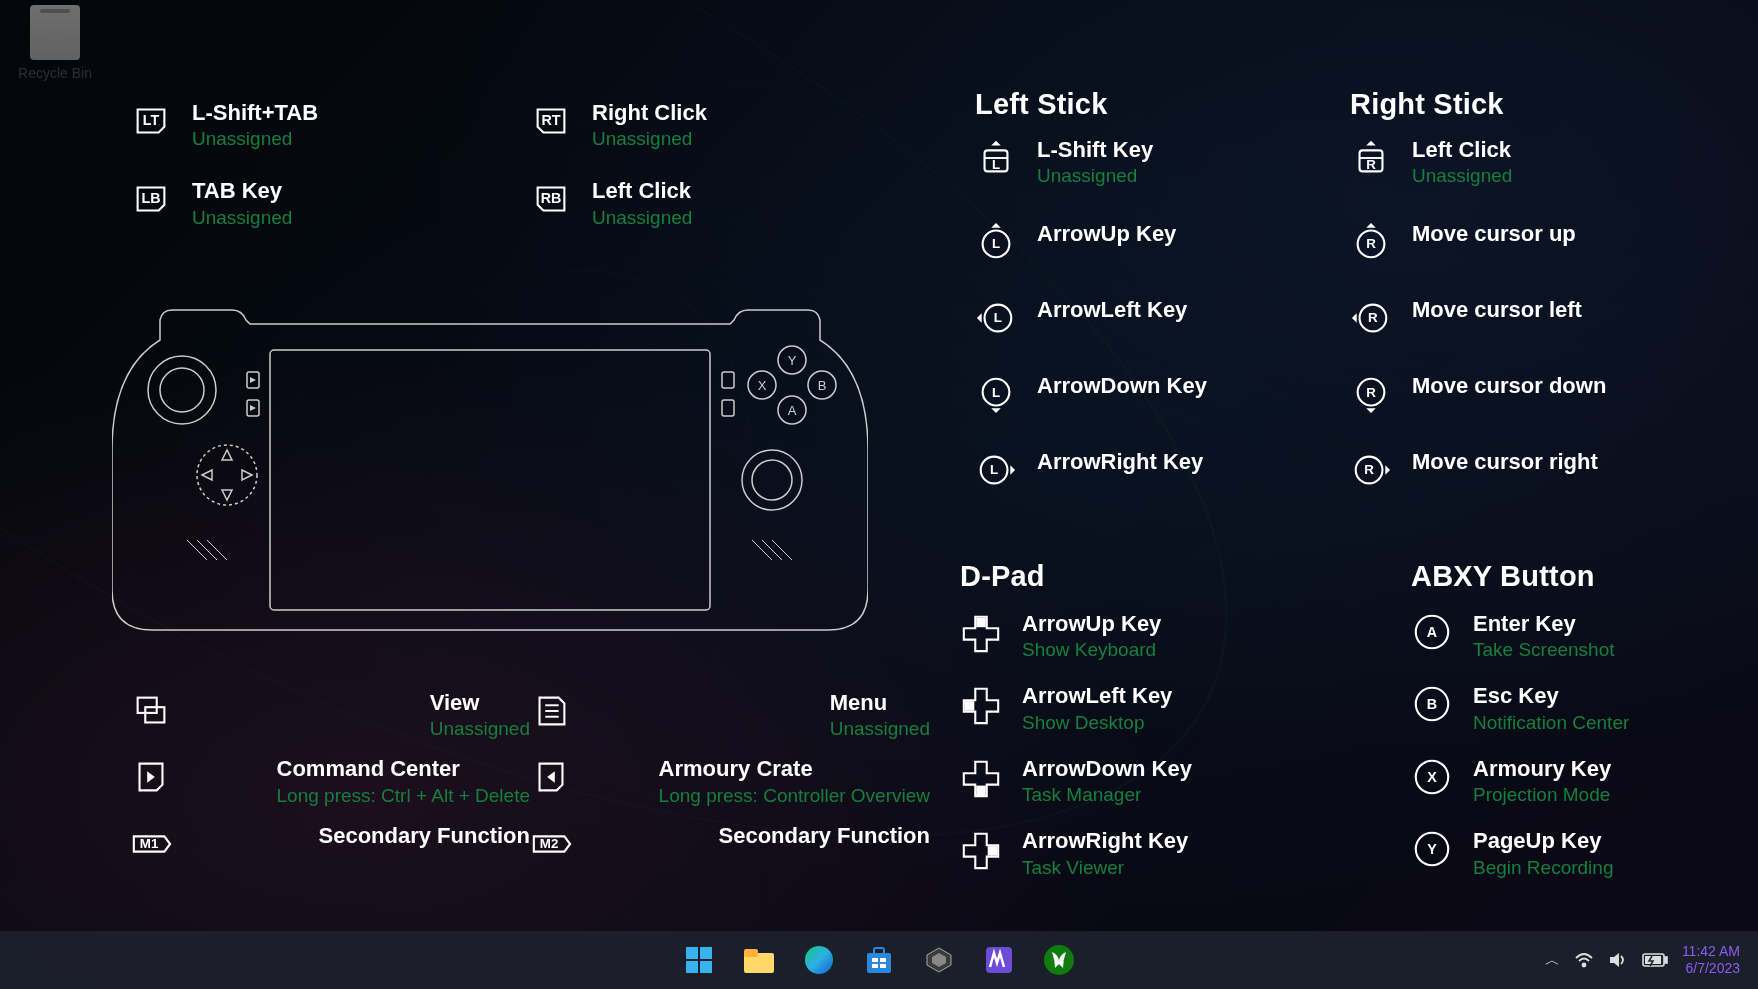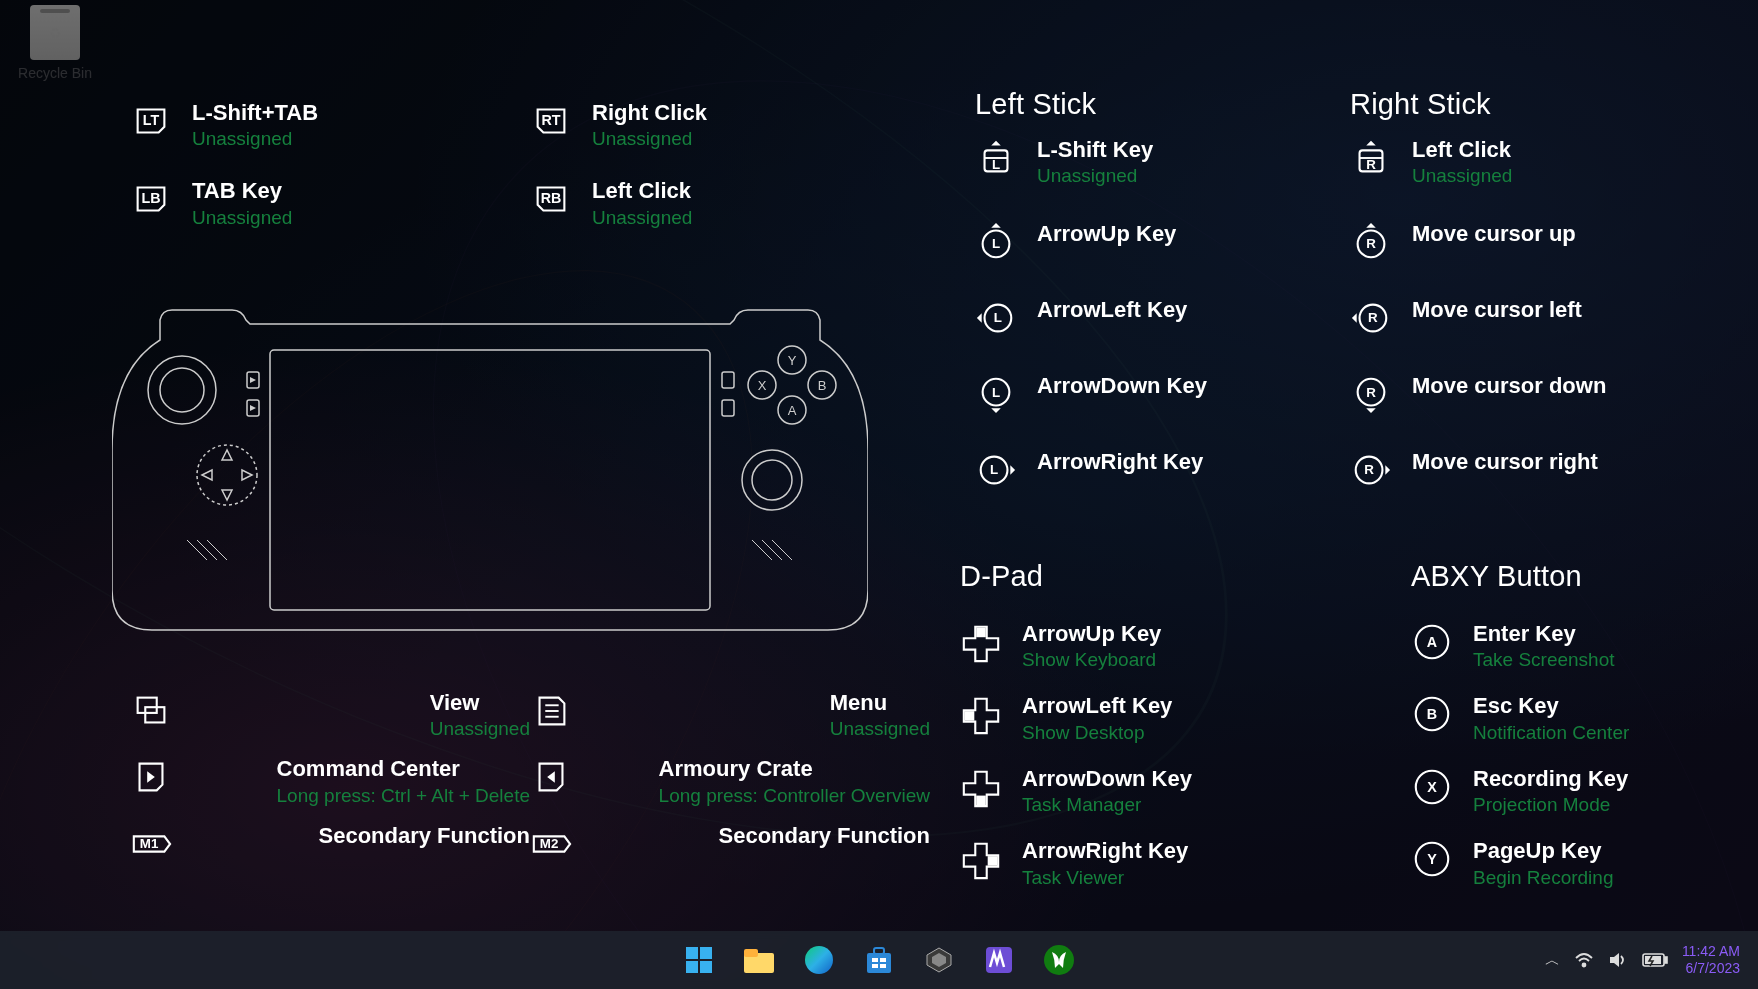--- a/index.html
+++ b/index.html
@@ -35,21 +35,21 @@
 
 .overlay { position:absolute; inset:0; background: rgba(0,0,0,0.55); }
 
 
 .content { position: relative; width: 100%; height: calc(100% - 58px); padding: 28px 0 12px 0; }
 
 .col { position: absolute; }
 .left-col { left: 130px; top: 100px; width: 350px; }
 .mid-col  { left: 530px; top: 100px; width: 350px; }
 
-.section-title { font-size: 29px; font-weight: 400; margin-bottom: 16px; letter-spacing:0.2px;}
+.section-title { font-size: 29px; font-weight: 700; margin-bottom: 16px; letter-spacing:0.2px;}
 .map-row { display: flex; align-items: flex-start; gap: 20px; margin-bottom: 20px; }
 .map-row.compact { margin-bottom: 28px; }
 .map-row.tight { margin-bottom: 16px; justify-content: space-between; }
 .map-icon { width: 42px; height: 42px; flex-shrink: 0; display:flex; align-items:center; justify-content:center; }
 .map-text .primary { font-size: 22px; font-weight: 600; color: #fff; line-height:1.2; }
 .map-text .secondary { font-size: 19px; color: #15803d; margin-top:2px; }
 
 
 .diagram { position: absolute; left: 112px; top: 295px; width: 756px; height: 345px; }
 .diagram svg { width: 100%; height: 100%; }
@@ -59,21 +59,21 @@
 .lower-mid  { position:absolute; left:530px; top:690px; width:400px;}
 
 
 .stick-col-l { position:absolute; left:975px; top:88px; width:370px;}
 .stick-col-r { position:absolute; left:1350px; top:88px; width:370px;}
 .dpad-col    { position:absolute; left:960px;  top:560px; width:370px;}
 .abxy-col    { position:absolute; left:1411px; top:560px; width:370px;}
 
 .stick-col-l .map-row, .stick-col-r .map-row { margin-bottom: 34px; }
 .dpad-col .map-row, .abxy-col .map-row { margin-bottom: 22px; }
-.dpad-col .section-title, .abxy-col .section-title { margin-bottom: 28px; }
+.dpad-col .section-title, .abxy-col .section-title { margin-bottom: 18px; }
 
 
 svg { display:block; }
 .badge-box { fill:none; stroke:#fff; stroke-width:2.2; }
 .badge-text { fill:#fff; font-family: "Segoe UI", sans-serif; font-weight:700; font-size:15px; text-anchor:middle; dominant-baseline:middle;}
 .thin-text { font-weight:600; font-size:14px;}
 
 
 .taskbar { position:absolute; bottom:0; left:0; right:0; height:58px;
   background: rgba(30, 34, 44, 0.88); backdrop-filter: blur(4px);
@@ -489,21 +489,21 @@
       </div>
     </div>
     <div class="map-row">
       <div class="map-icon">
         <svg viewBox="0 0 44 44">
             <circle class="badge-box" cx="22" cy="22" r="17"></circle>
             <text class="badge-text" x="22" y="23">X</text>
           </svg>
       </div>
       <div class="map-text">
-        <div class="primary">Recording Key</div>
+        <div class="primary">Armoury Key</div>
         <div class="secondary">Projection Mode</div>
       </div>
     </div>
     <div class="map-row">
       <div class="map-icon">
         <svg viewBox="0 0 44 44">
             <circle class="badge-box" cx="22" cy="22" r="17"></circle>
             <text class="badge-text" x="22" y="23">Y</text>
           </svg>
       </div>

